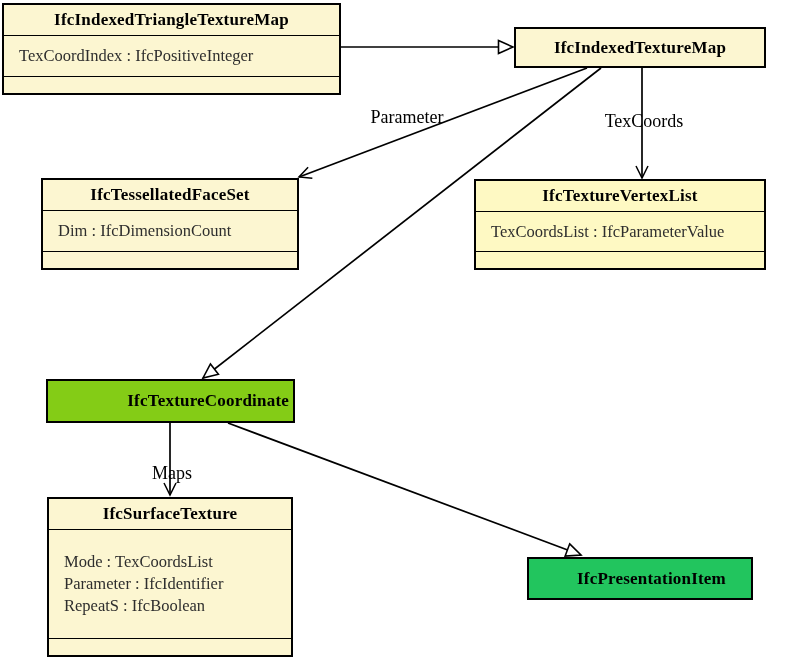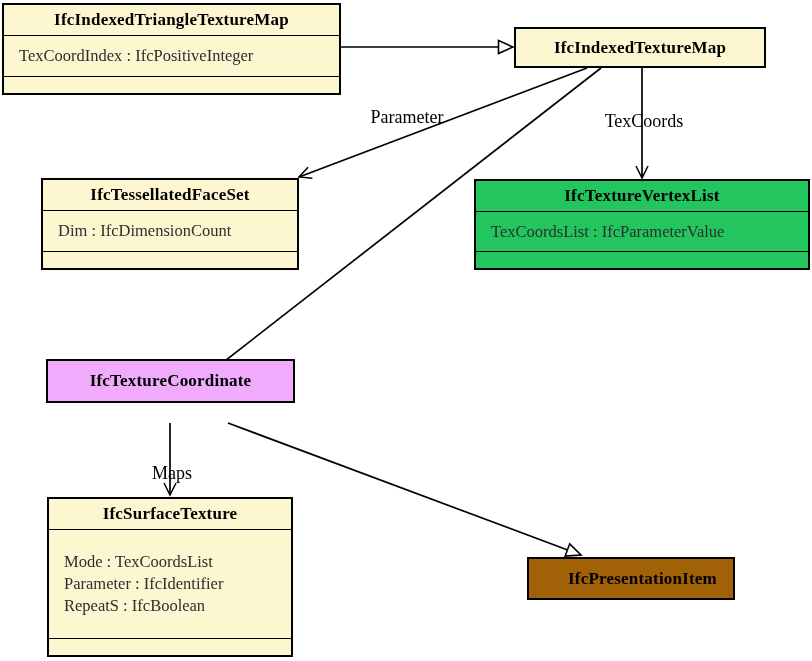--- a/index.html
+++ b/index.html
@@ -63,35 +63,35 @@
     <div class="node single" style="left: 514px; top: 27px; width: 252px; height: 41px; background: rgb(252, 246, 209); border-color: rgb(0, 0, 0);">
       <div class="node-title" style="color: rgb(0, 0, 0);">IfcIndexedTextureMap</div>
     </div>
     <div class="node multi" style="left: 41px; top: 178px; width: 258px; height: 92px; background: rgb(252, 246, 209); border-color: rgb(0, 0, 0); justify-content: flex-end;">
       <div class="node-title" style="color: rgb(0, 0, 0);">IfcTessellatedFaceSet</div>
       <div class="node-attrs" style="color: rgb(46, 46, 46);">
         <div>Dim : IfcDimensionCount</div>
       </div>
       <div class="node-spacer"></div>
     </div>
-    <div class="node multi" style="left: 474px; top: 179px; width: 336px; height: 91px; background: #22c55e; border-color: rgb(0, 0, 0);">
+    <div class="node multi" style="left: 474px; top: 179px; width: 292px; height: 91px; background: #fef9c3; border-color: rgb(0, 0, 0);">
       <div class="node-title" style="color: rgb(0, 0, 0);">IfcTextureVertexList</div>
       <div class="node-attrs" style="color: rgb(46, 46, 46);">
         <div>TexCoordsList : IfcParameterValue</div>
       </div>
       <div class="node-spacer"></div>
     </div>
-    <div class="node single" style="left: 46px; top: 359px; width: 249px; height: 44px; background: #f0abfc; border-color: rgb(0, 0, 0);">
+    <div class="node single" style="left: 46px; top: 379px; width: 249px; height: 44px; background: #84cc16; border-color: rgb(0, 0, 0); align-items: flex-end;">
       <div class="node-title" style="color: rgb(0, 0, 0);">IfcTextureCoordinate</div>
     </div>
     <div class="node multi" style="left: 47px; top: 497px; width: 246px; height: 160px; background: rgb(252, 246, 209); border-color: rgb(0, 0, 0);">
       <div class="node-title" style="color: rgb(0, 0, 0);">IfcSurfaceTexture</div>
       <div class="node-attrs" style="color: rgb(46, 46, 46);">
         <div>Mode : TexCoordsList</div>
         <div>Parameter : IfcIdentifier</div>
         <div>RepeatS : IfcBoolean</div>
       </div>
       <div class="node-spacer"></div>
     </div>
-    <div class="node single" style="left: 527px; top: 557px; width: 208px; height: 43px; background: #a16207; border-color: rgb(0, 0, 0); padding-left: 23px;">
+    <div class="node single" style="left: 527px; top: 557px; width: 226px; height: 43px; background: #22c55e; border-color: rgb(0, 0, 0); padding-left: 23px;">
       <div class="node-title" style="color: rgb(0, 0, 0);">IfcPresentationItem</div>
     </div>
   </div>
 
 </body></html>

